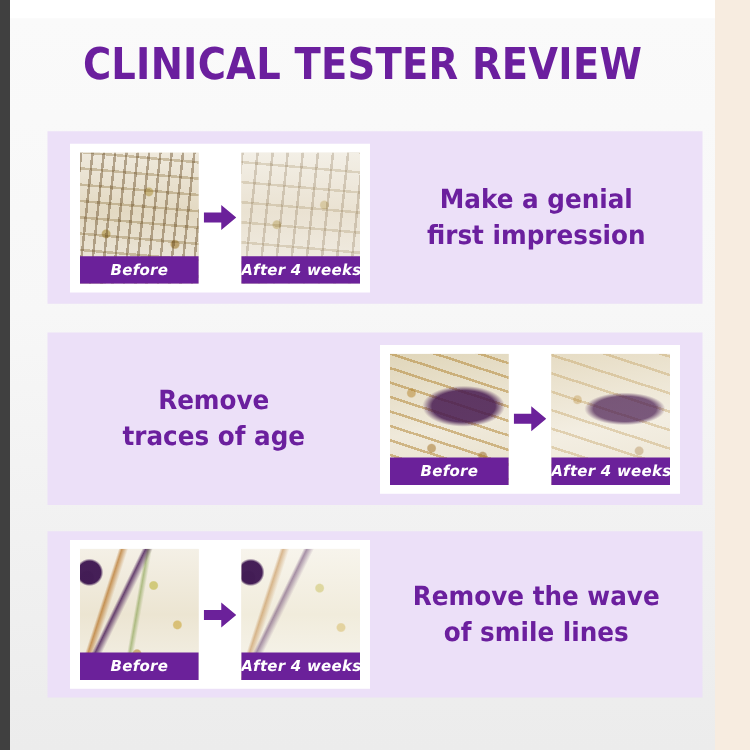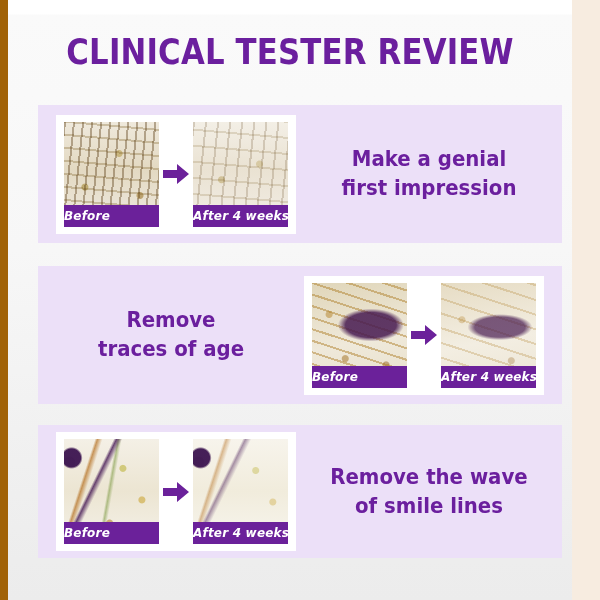--- a/index.html
+++ b/index.html
@@ -13,21 +13,21 @@
   body {
     font-family: "Liberation Sans", sans-serif;
     background: #f7ece0;
   }
 
   
   #page {
     position: relative;
     width: 552px;
     height: 600px;
-    background: #a16207;           
+    background: #404040;           
   }
 
   
   #sheet {
     position: absolute;
     left: 8px;
     top: 0px;
     width: 564px;
     height: 600px;
     background: linear-gradient(180deg,
@@ -113,20 +113,21 @@
     position: absolute;
     left: 0; right: 0; bottom: 0;
     height: 22px;
     background: #6b219a;
     color: #ffffff;
     font-family: "DejaVu Sans", sans-serif;
     font-style: italic;
     font-weight: 700;
     font-size: 12px;
     line-height: 22px;
+    text-align: center;
     letter-spacing: 0.2px;
     white-space: nowrap;
   }
 
   
   .arrow {
     flex: 0 0 auto;
     width: 34px;
     height: 105px;
     display: flex;

